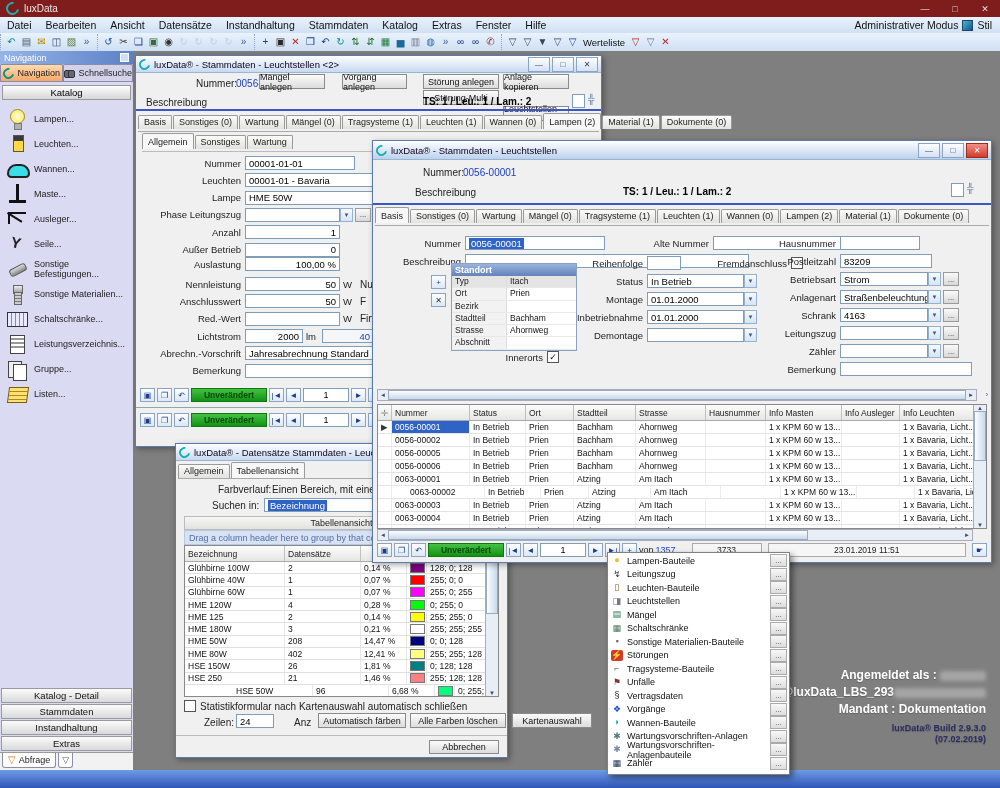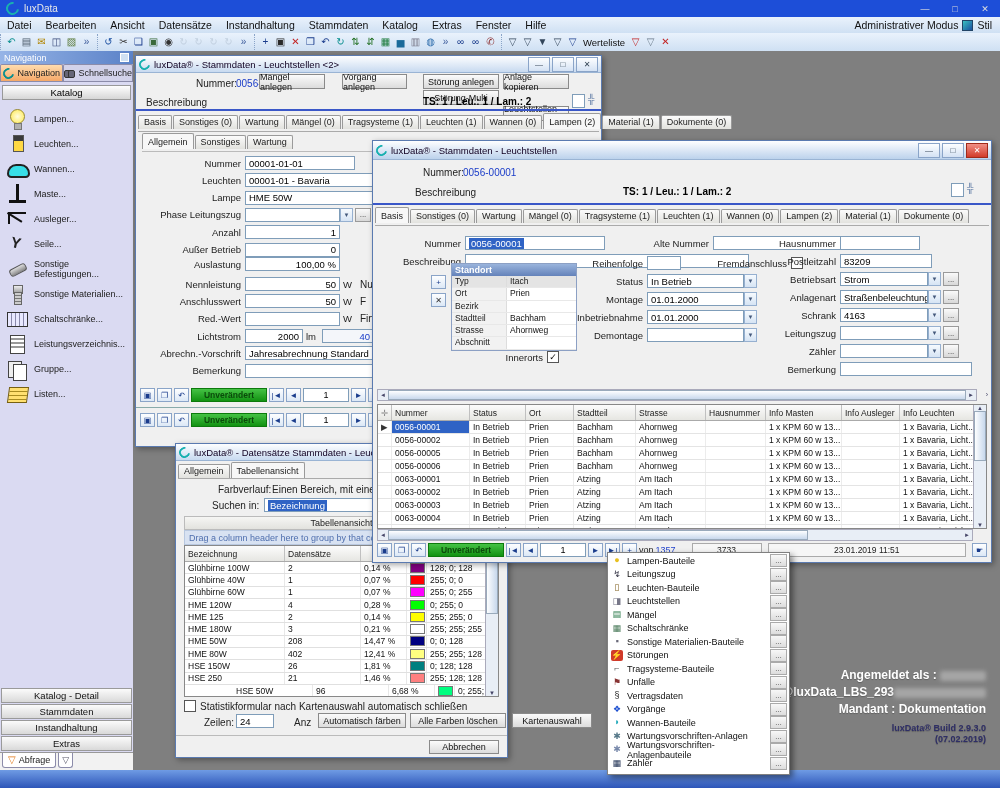--- a/index.html
+++ b/index.html
@@ -1,18 +1,18 @@
 <!DOCTYPE html>
 <html><head>
 <meta charset="utf-8">
 <style>
   html,body{margin:0;padding:0;background:#555;font-family:"Liberation Sans",sans-serif;}
   .screen{position:relative;width:1000px;height:788px;overflow:hidden;background:#808080;font-size:10px;}
   
-  .titlebar{position:absolute;left:0;top:0;right:0;height:17px;background:#1d4ed8;color:#e8e8e8;display:flex;align-items:center;gap:5px;padding-left:6px;font-size:10px;}
+  .titlebar{position:absolute;left:0;top:0;right:0;height:17px;background:#7f1d1d;color:#e8e8e8;display:flex;align-items:center;gap:5px;padding-left:6px;font-size:10px;}
   .swirl{width:9px;height:9px;border:2px solid #19b0b0;border-right-color:transparent;border-radius:50%;transform:rotate(-35deg);flex:none;}
   .win-ctrls{margin-left:auto;display:flex;height:100%;}
   .wc{width:30px;display:flex;align-items:center;justify-content:center;color:#ddd;font-size:9px;}
   .menubar,.toolbar{position:absolute;left:0;right:0;background:linear-gradient(#eaf2fc,#cfe0f3);display:flex;align-items:center;}
   .menubar{top:17px;height:16px;font-size:10.5px;color:#111;border-bottom:1px solid #b9cfe8;}
   .menu-item{padding:0 7px;}
   .mode-area{margin-left:auto;display:flex;align-items:center;gap:4px;padding-right:8px;}
   .stil-ic{width:9px;height:9px;background:linear-gradient(135deg,#3ac0c0,#1a4fa0);border:1px solid #246;}
   .toolbar{top:33px;height:18px;}
   .tgroup{display:flex;align-items:center;height:16px;border-left:1px dotted #8aa4c8;padding:0 3px;}
@@ -837,21 +837,21 @@
               <span class="g-c" style="width: 62px;">Atzing</span>
               <span class="g-c" style="width: 70px;">Am Itach</span>
               <span class="g-c" style="width: 60px;"></span>
               <span class="g-c" style="width: 76px;">1 x KPM 60 w 13...</span>
               <span class="g-c" style="width: 58px;"></span>
               <span class="g-c" style="width: 74px;">1 x Bavaria, Licht...</span>
               <span class="g-c" style="width: 8px;">1</span>
             </div>
             <div class="g-r">
               <span class="g-c" style="width: 14px; color: rgb(51, 51, 51);"></span>
-              <span class="g-c" style="width: 78px;">0063-00002</span>
+              <span class="g-c" style="width: 78px; margin-left: 15px;">0063-00002</span>
               <span class="g-c" style="width: 56px;">In Betrieb</span>
               <span class="g-c" style="width: 48px;">Prien</span>
               <span class="g-c" style="width: 62px;">Atzing</span>
               <span class="g-c" style="width: 70px;">Am Itach</span>
               <span class="g-c" style="width: 60px;"></span>
               <span class="g-c" style="width: 76px;">1 x KPM 60 w 13...</span>
               <span class="g-c" style="width: 58px;"></span>
               <span class="g-c" style="width: 74px;">1 x Bavaria, Licht...</span>
               <span class="g-c" style="width: 8px;">1</span>
             </div>

